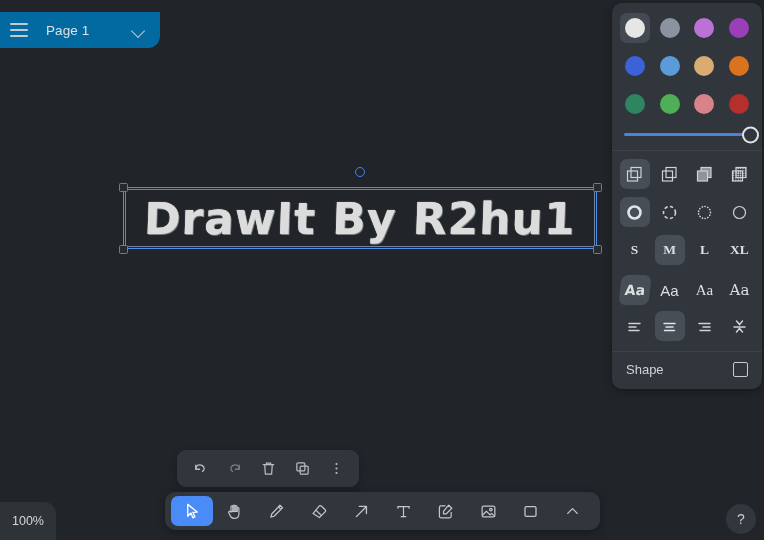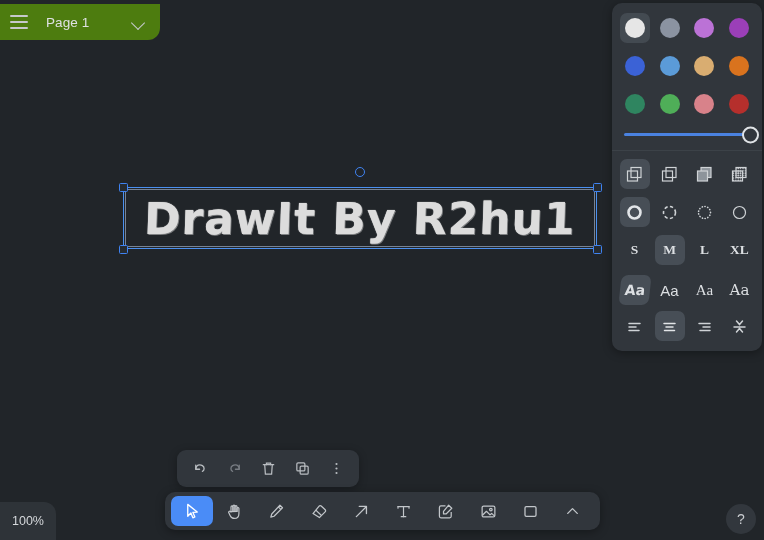--- a/index.html
+++ b/index.html
@@ -14,23 +14,23 @@
     position: relative;
     background: #212529;
     font-family: "Liberation Sans", sans-serif;
     color: #d8d9db;
     -webkit-font-smoothing: antialiased;
   }
 
   
   .page-bar {
     position: absolute;
-    top: 4px; left: 0;
+    top: 12px; left: 0;
     width: 160px; height: 36px;
-    background: #4d7c0f;
+    background: #0369a1;
     border-bottom-right-radius: 12px;
     display: flex;
     align-items: center;
     padding: 0 10px;
     gap: 10px;
   }
   .hamburger {
     width: 18px; height: 14px;
     display: flex; flex-direction: column; justify-content: space-between;
     cursor: pointer;
@@ -468,20 +468,24 @@
       <svg width="17" height="17" viewBox="0 0 17 17">
         <g stroke="#cfd3d6" stroke-width="1.5" stroke-linecap="round" fill="none">
           <polyline points="5.5,3 8.5,6.5 11.5,3"></polyline>
           <line x1="3" y1="9" x2="14" y2="9"></line>
           <polyline points="5.5,14 8.5,10.5 11.5,14"></polyline>
         </g>
       </svg>
     </div>
   </div>
 
+  <div class="shape-row">
+    <span class="shape-label">Shape</span>
+    <span class="shape-box"></span>
+  </div>
 </div>
 
 <div class="ctx-toolbar">
   <div class="ctx-btn">
     <svg width="17" height="17" viewBox="0 0 18 18">
       <path d="M4 9.5 C4 5.5 8 4 11 6 C13.6 7.7 13.2 11 11 12" fill="none" stroke="#b9bdc1" stroke-width="1.4" stroke-linecap="round"></path>
       <polyline points="4,5.5 4,9.8 8,9.8" fill="none" stroke="#b9bdc1" stroke-width="1.4" stroke-linecap="round" stroke-linejoin="round"></polyline>
     </svg>
   </div>
   <div class="ctx-btn dim">

